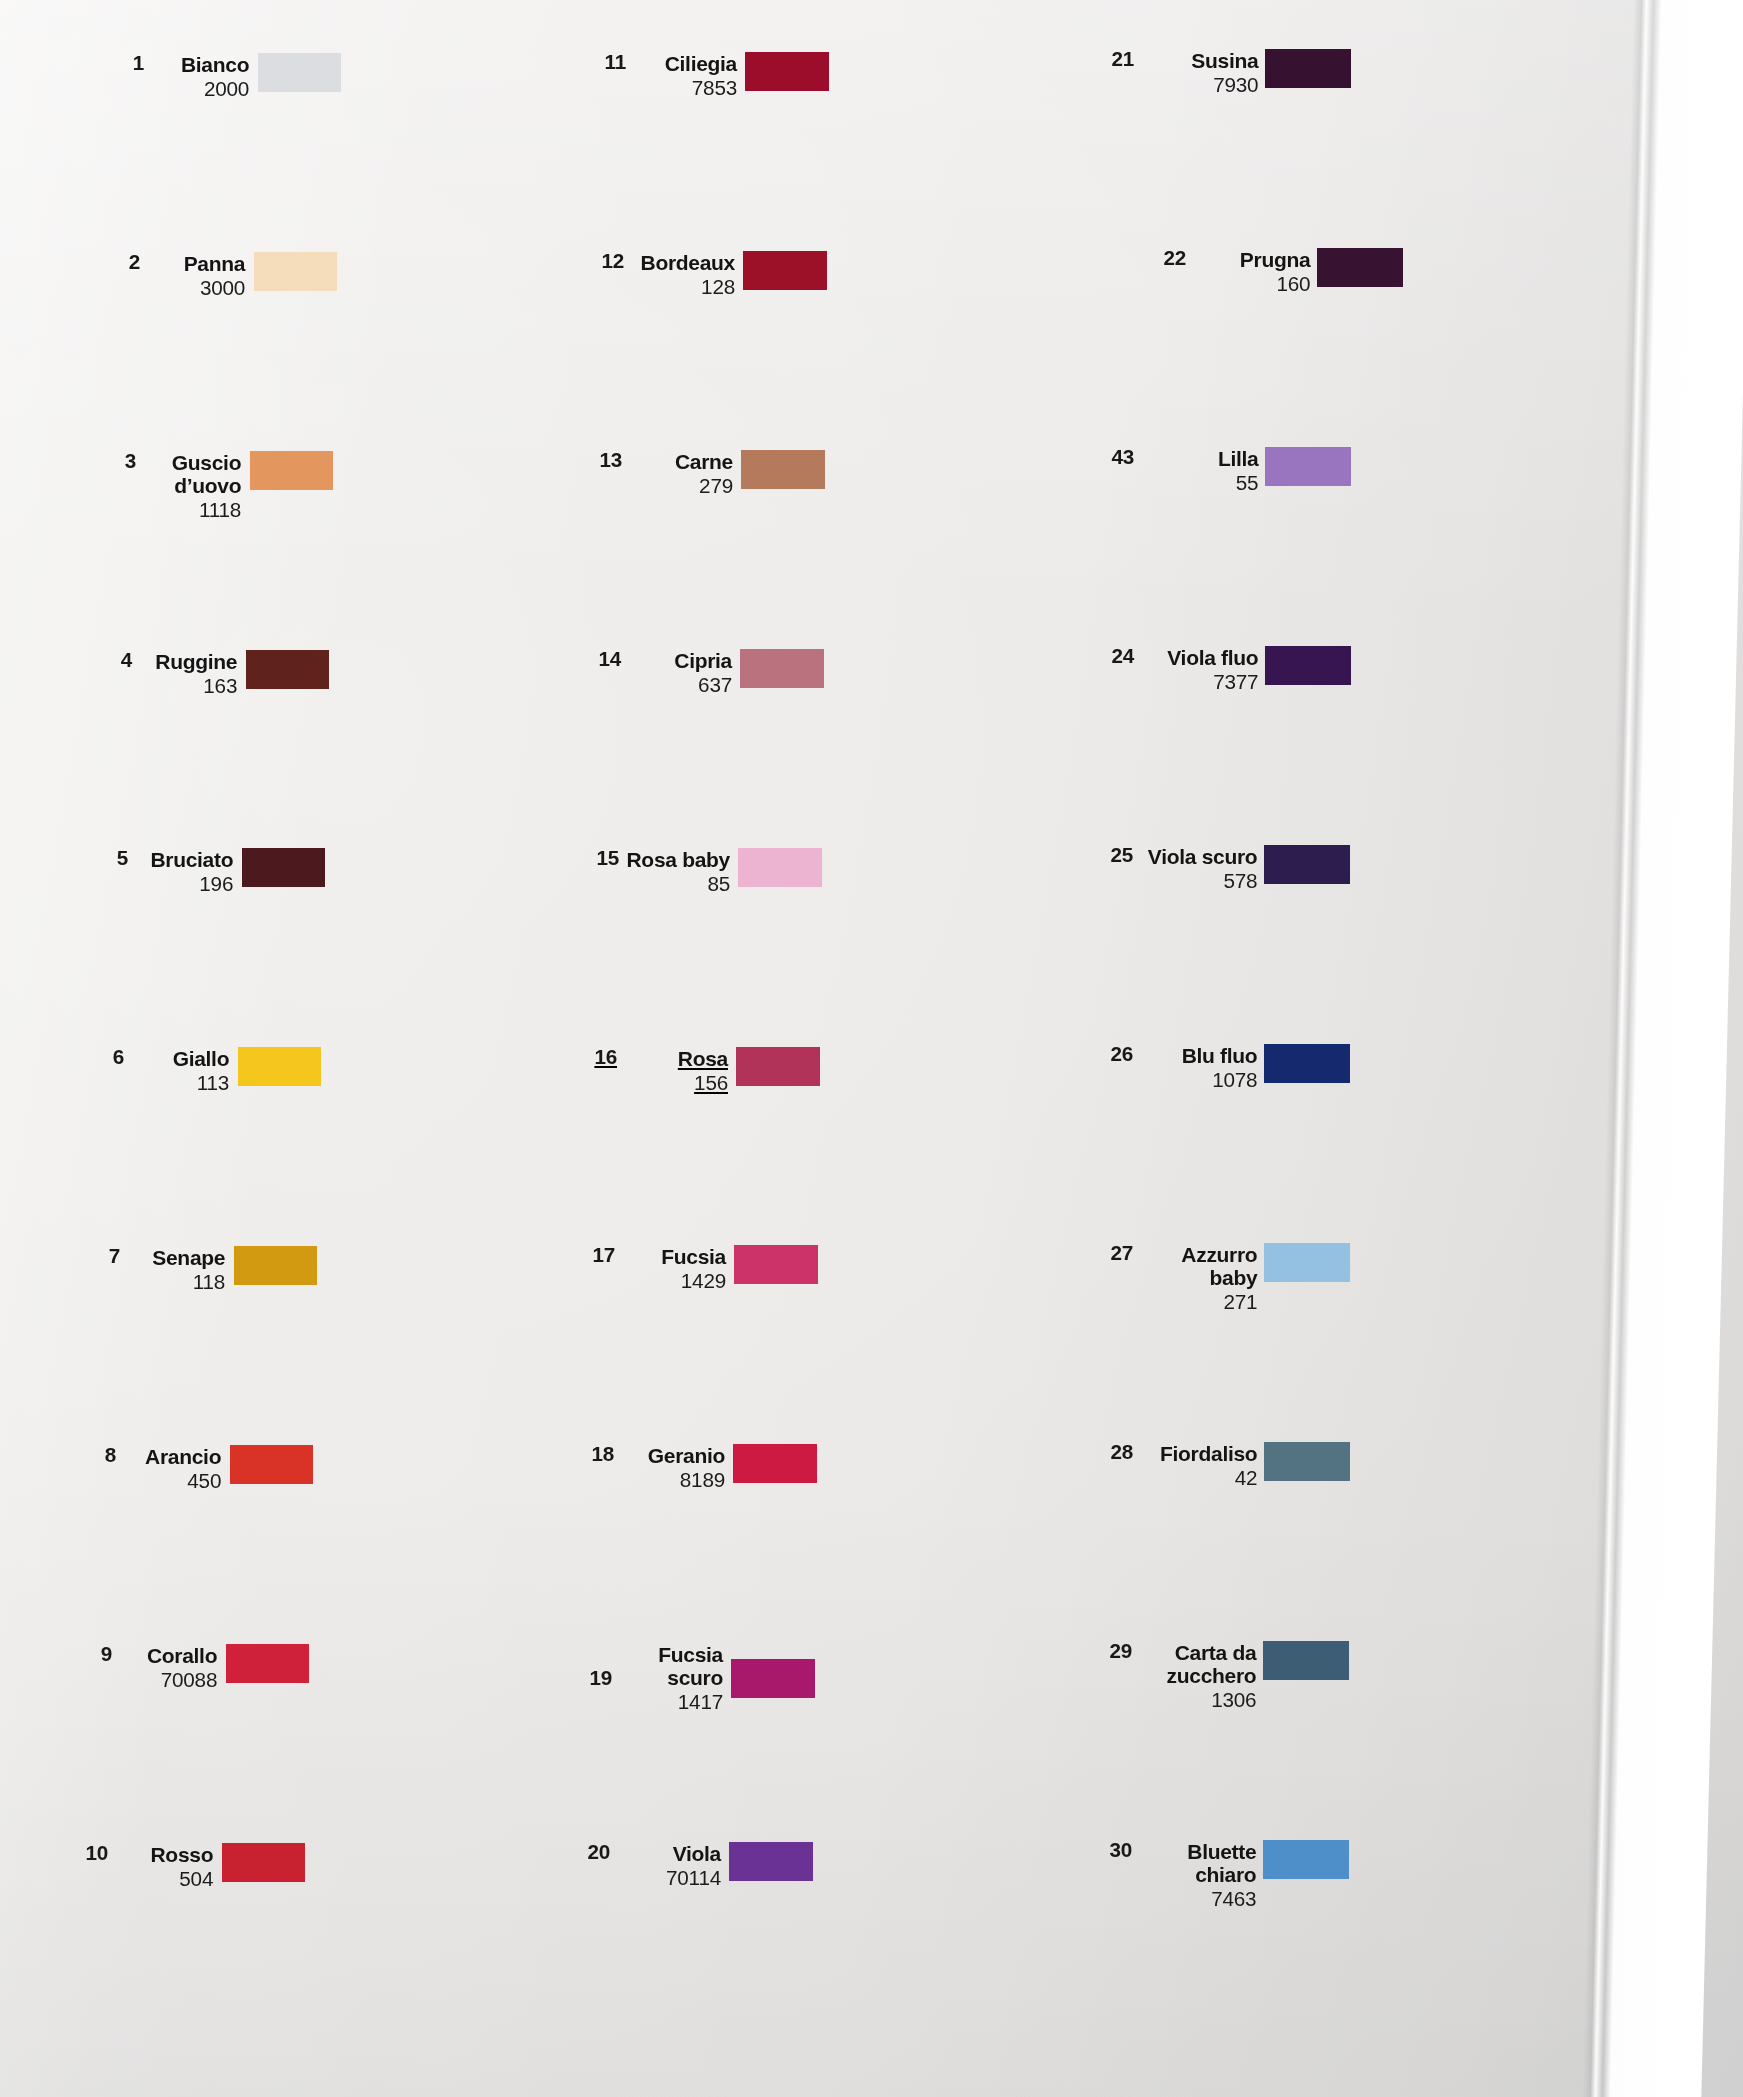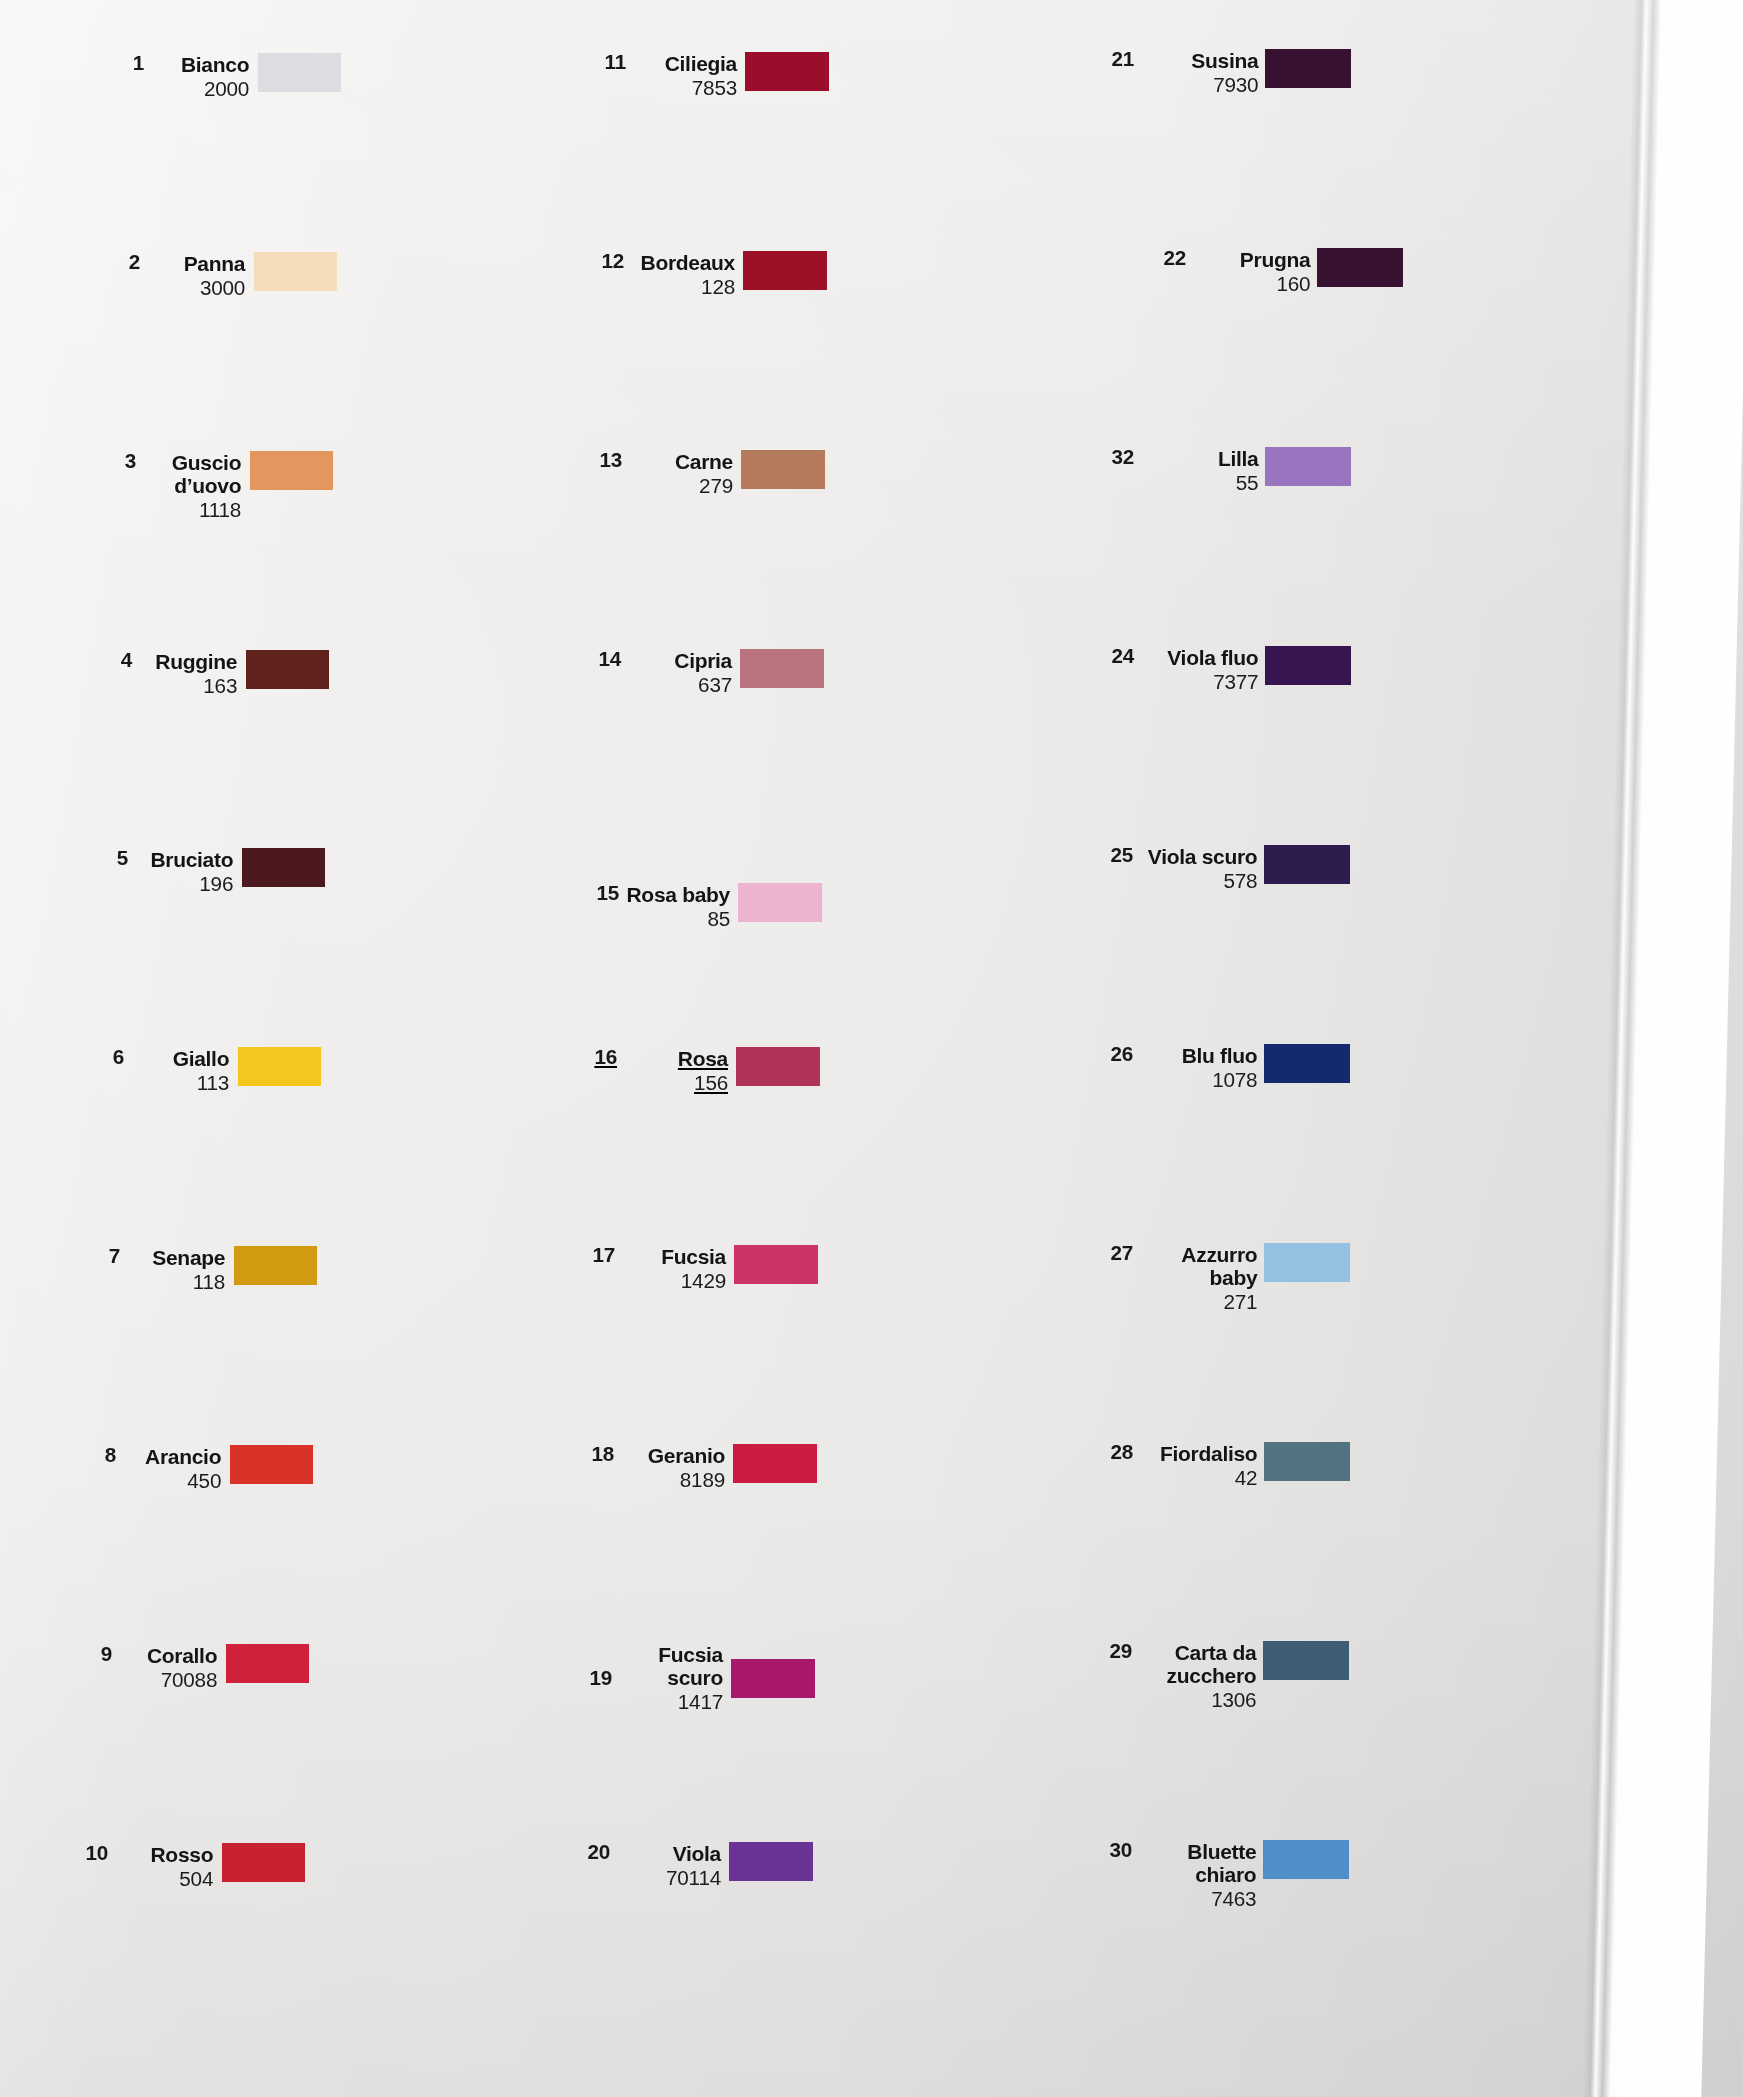--- a/index.html
+++ b/index.html
@@ -226,21 +226,21 @@
         <div class="swatch" style="width: 84px; height: 39px; background: rgb(181, 121, 92);"></div>
       </div>
       <div class="entry col2" style="left: 587px; top: 649px;">
         <div class="entry-num">14</div>
         <div class="entry-labels">
           <span class="entry-name">Cipria</span>
           <span class="entry-code">637</span>
         </div>
         <div class="swatch" style="width: 84px; height: 39px; background: rgb(185, 114, 126);"></div>
       </div>
-      <div class="entry col2" style="left: 585px; top: 883px;">
+      <div class="entry col2" style="left: 585px; top: 848px;">
         <div class="entry-num">15</div>
         <div class="entry-labels">
           <span class="entry-name">Rosa baby</span>
           <span class="entry-code">85</span>
         </div>
         <div class="swatch" style="width: 84px; height: 39px; background: rgb(237, 180, 209);"></div>
       </div>
       <div class="entry col2" style="left: 583px; top: 1047px; text-decoration: underline;">
         <div class="entry-num">16</div>
         <div class="entry-labels">
@@ -292,21 +292,21 @@
       </div>
       <div class="entry col3" style="left: 1152px; top: 248px;">
         <div class="entry-num">22</div>
         <div class="entry-labels">
           <span class="entry-name">Prugna</span>
           <span class="entry-code">160</span>
         </div>
         <div class="swatch" style="width: 86px; height: 39px; background: rgb(55, 19, 49);"></div>
       </div>
       <div class="entry col3" style="left: 1100px; top: 447px;">
-        <div class="entry-num">32</div>
+        <div class="entry-num">43</div>
         <div class="entry-labels">
           <span class="entry-name">Lilla</span>
           <span class="entry-code">55</span>
         </div>
         <div class="swatch" style="width: 86px; height: 39px; background: rgb(154, 117, 191);"></div>
       </div>
       <div class="entry col3" style="left: 1100px; top: 646px;">
         <div class="entry-num">24</div>
         <div class="entry-labels">
           <span class="entry-name">Viola fluo</span>

